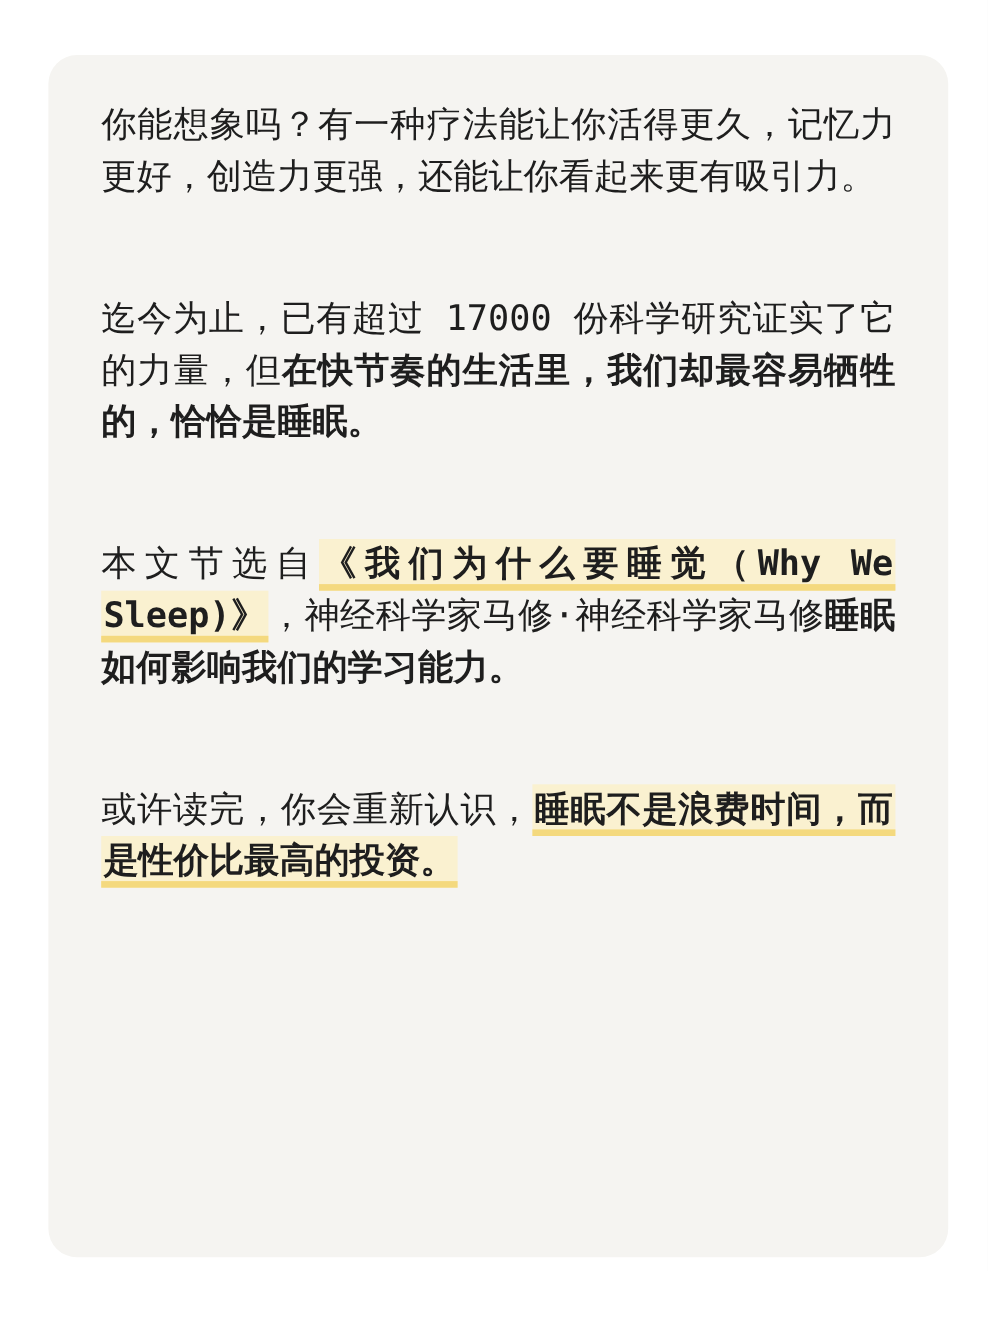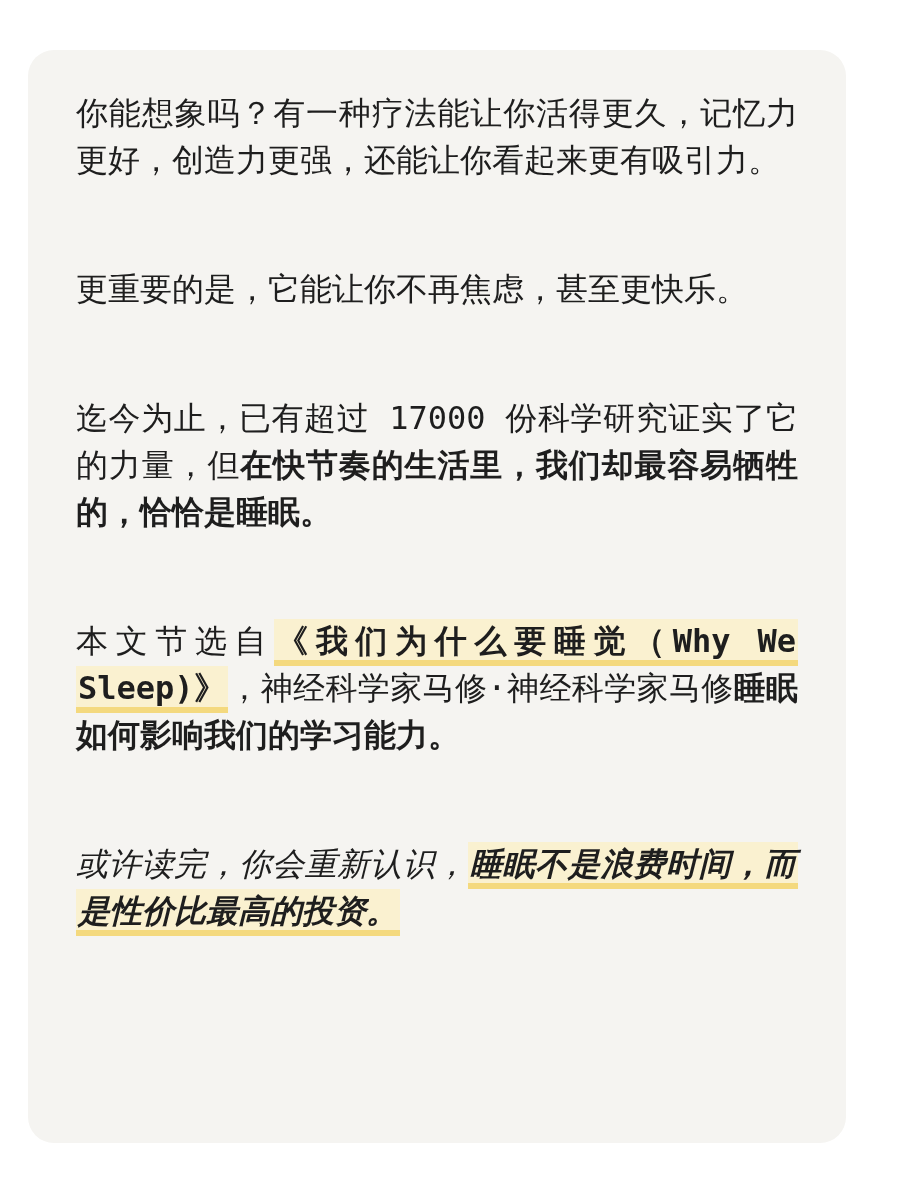--- a/index.html
+++ b/index.html
@@ -8,21 +8,21 @@
   }
   body {
     width: 898px;
     height: 1198px;
     background: var(--page-bg, #ffffff);
     font-family: "DejaVu Sans Mono", "Liberation Mono", monospace;
     overflow: hidden;
   }
   .card {
     position: absolute;
-    left: 28px;
+    left: 44px;
     top: 50px;
     width: 818px;
     height: 1093px;
     box-sizing: border-box;
     background: var(--card-bg, #f5f4f1);
     border-radius: 26px;
     padding: 40px 48px 0 48px;
     overflow: hidden;
   }
   .article-body {
@@ -31,37 +31,35 @@
   .para {
     margin: 0 0 82px 0;
     font-size: 32px;
     line-height: 47px;
     color: var(--text-color, #1e1e1e);
     text-align: justify;
     letter-spacing: 0;
   }
   .para:last-child {
     margin-bottom: 0;
-    font-style: italic;
   }
   .bold {
     font-weight: 700;
   }
   .hl {
     background: var(--hl-bg, #faf1d0);
     border-bottom: 6px solid var(--hl-line, #f4d97e);
     padding: 3px 2px 0 2px;
     box-decoration-break: clone;
     -webkit-box-decoration-break: clone;
   }
 </style>
 </head>
 <body style="--page-bg: #ffffff; --card-bg: #f5f4f1; --text-color: #1e1e1e; --hl-bg: #faf1d0; --hl-line: #f4d97e;">
 
 <div class="card">
   <div class="article-body">
       <p class="para"><span>你能想象吗？有一种疗法能让你活得更久，记忆力更好，创造力更强，还能让你看起来更有吸引力。</span></p>
-      <p class="para"><span>更重要的是，它能让你不再焦虑，甚至更快乐。</span></p>
       <p class="para"><span>迄今为止，已有超过 17000 份科学研究证实了它的力量，但</span><span class="bold">在快节奏的生活里，我们却最容易牺牲的，恰恰是睡眠。</span></p>
       <p class="para"><span>本文节选自</span><span class="bold hl">《我们为什么要睡觉（Why We Sleep)》</span><span>，神经科学家马修·神经科学家马修</span><span class="bold">睡眠如何影响我们的学习能力。</span></p>
       <p class="para"><span>或许读完，你会重新认识，</span><span class="bold hl">睡眠不是浪费时间，而是性价比最高的投资。</span></p>
     </div>
 </div>
 
 </body></html>

